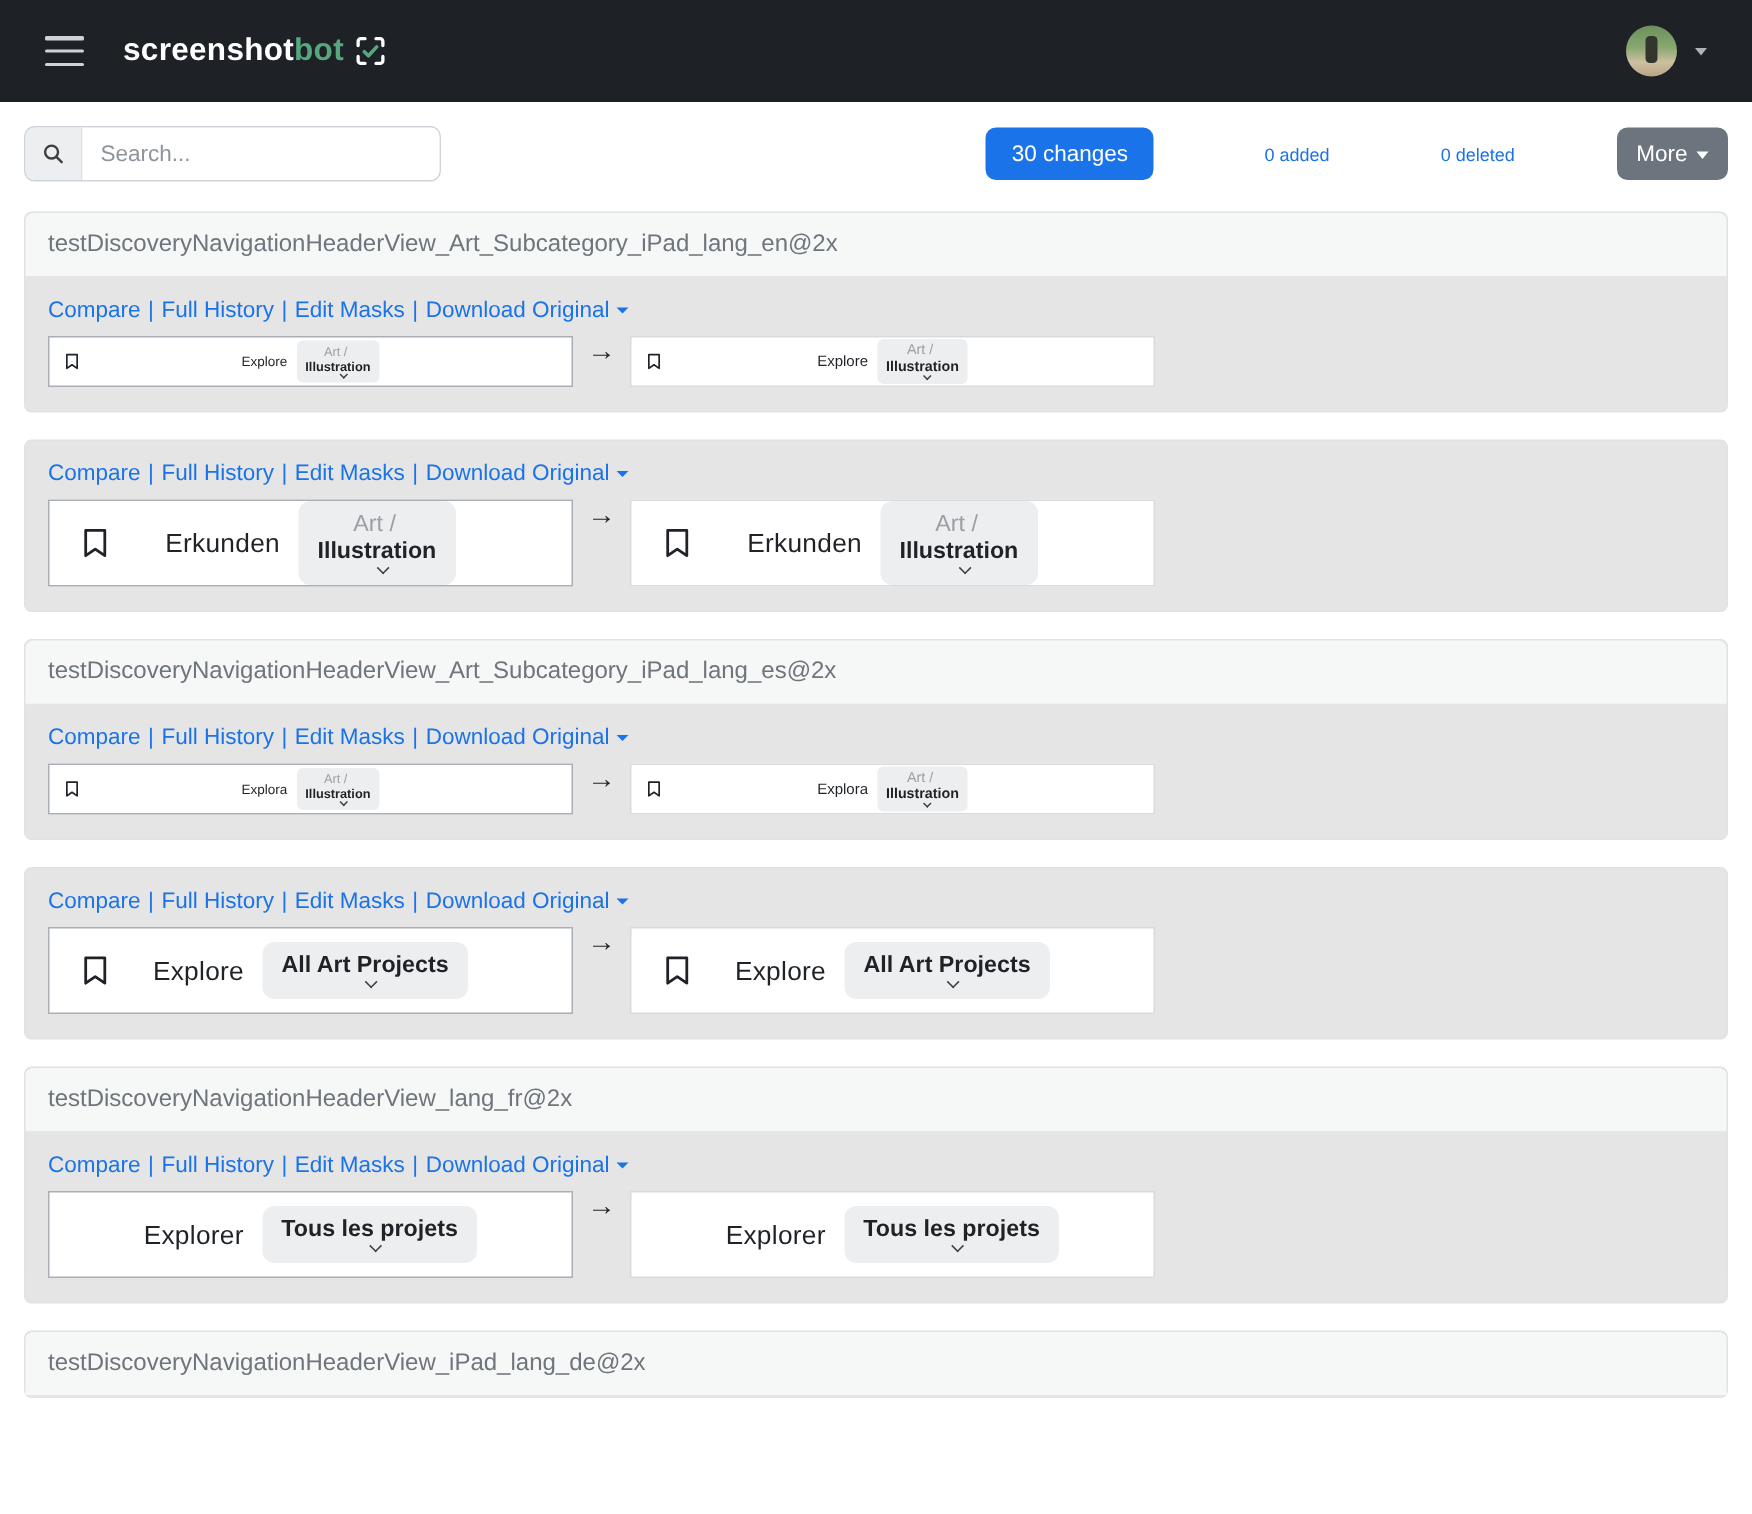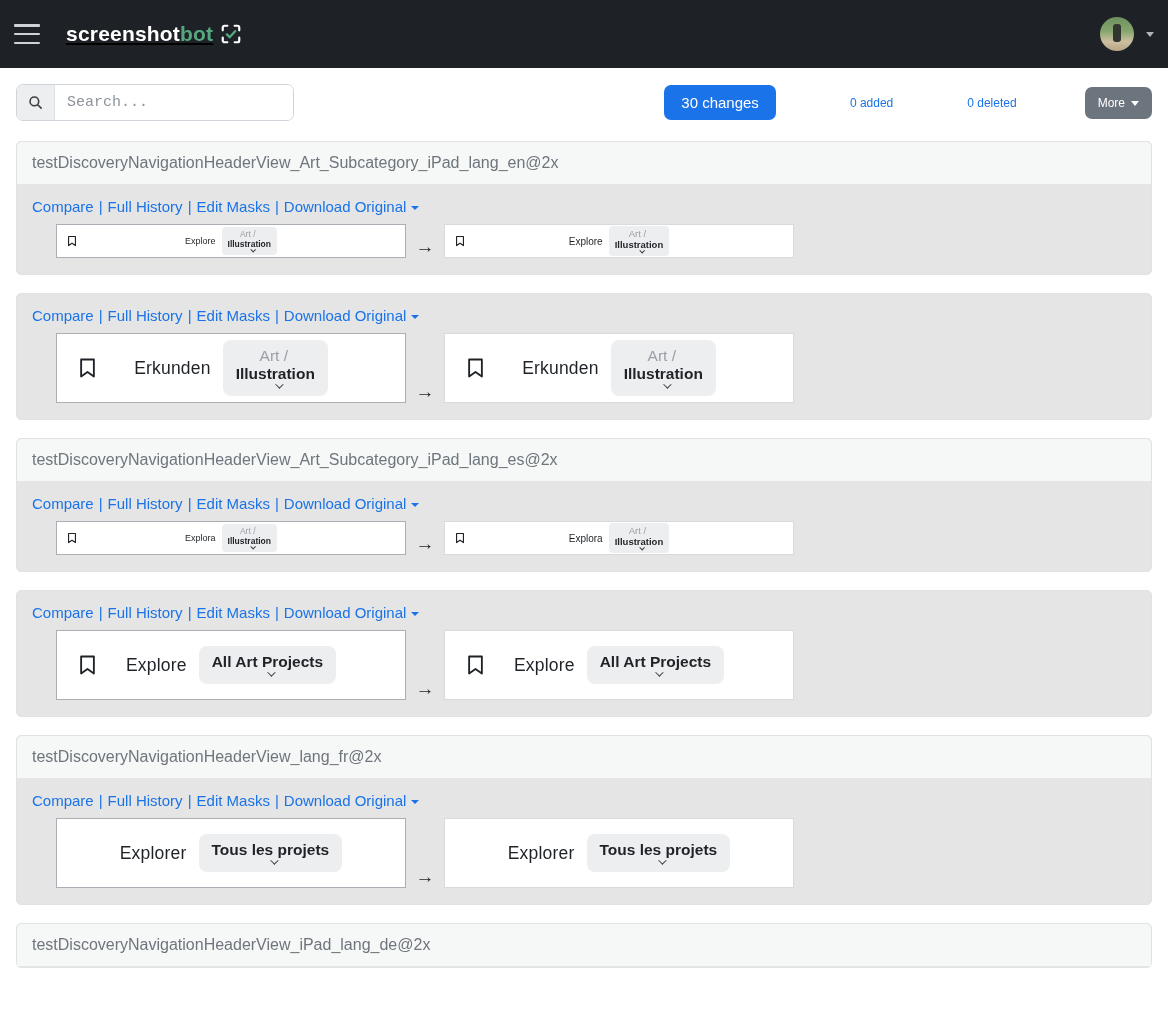--- a/index.html
+++ b/index.html
@@ -11,22 +11,21 @@
     overflow: hidden;
     position: relative;
   }
 
   
   .navbar {
     height: 68px;
     background: #1e2226;
     display: flex;
     align-items: center;
-    padding: 0 14px;
-    text-decoration: underline;
+    padding: 0 30px;
   }
   .hamburger {
     background: none; border: none; cursor: pointer;
     width: 26px; height: 20px; margin-right: 26px;
     display: flex; flex-direction: column; justify-content: space-between;
   }
   .hamburger span { display: block; height: 2.5px; background: #cfd3d7; border-radius: 1px; }
   .brand { display: flex; align-items: center; text-decoration: none; }
   .brand-text { font-size: 21px; font-weight: bold; color: #ffffff; letter-spacing: 0.2px; }
   .brand-text .accent { color: #55a87e; }
@@ -59,36 +58,36 @@
     width: 278px; height: 37px;
     border: 1px solid #ced4da; border-radius: 7px; overflow: hidden;
     background: #ffffff;
   }
   .search-addon {
     width: 38px; background: #eceef0; border-right: 1px solid #dee2e6;
     display: flex; align-items: center; justify-content: center;
   }
   .search-input {
     flex: 1; border: none; outline: none; padding: 0 12px;
-    font-size: 15px; font-family: Liberation Mono, monospace; color: #212529;
+    font-size: 15px; font-family: Liberation Sans, sans-serif; color: #212529;
   }
   .search-input::placeholder { color: #8d949b; }
   .toolbar-actions { margin-left: auto; display: flex; align-items: center; gap: 28px; }
   .btn-primary {
     background: #1a73e8; color: #ffffff; border: none; border-radius: 7px;
     font-size: 15px; padding: 9px 17px; cursor: pointer;
     font-family: "Liberation Sans", sans-serif;
   }
   .count-link {
     color: #1a73e8; text-decoration: none; font-size: 12px;
     margin-left: 46px;
   }
   .btn-more {
     background: #6c757d; color: #ffffff; border: none; border-radius: 7px;
-    font-size: 12px; padding: 9px 13px; cursor: pointer; margin-left: 40px;
+    font-size: 15px; padding: 9px 13px; cursor: pointer; margin-left: 40px;
     font-family: "Liberation Sans", sans-serif;
   }
   .btn-more .caret-down { margin-left: 6px; color: #ffffff; }
 
   
   .card {
     margin: 0 16px 18px 16px;
     border: 1px solid #e0e2e4;
     border-radius: 5px;
     background: #e5e5e5;
@@ -105,40 +104,40 @@
   .card-body { padding: 12px 15px 16px 15px; }
   .links-row { font-size: 15px; color: #1a73e8; margin-bottom: 7px; line-height: 20px; }
   .links-row a { color: #1a73e8; text-decoration: none; cursor: pointer; }
   .links-row .sep { margin: 0 5px; }
   .dl-caret {
     display: inline-block; width: 0; height: 0; margin-left: 5px;
     border-left: 4px solid transparent; border-right: 4px solid transparent;
     border-top: 4.5px solid #1a73e8; vertical-align: middle;
   }
 
-  .thumbs-row { display: flex; align-items: flex-end; margin-left: 24px; }
+  .thumbs-row { display: flex; align-items: flex-start; }
   .thumb {
     width: 350px; position: relative; background: #ffffff;
     display: flex; align-items: center; justify-content: center;
     cursor: pointer;
   }
   .thumb.old { border: 1px solid #a9afb5; }
   .thumb.new { border: 1px solid #d8dbde; }
   .arrow { font-size: 19px; color: #212529; margin: 0 6px; width: 26px; text-align: center; flex: 0 0 auto; }
 
   
   .thumb-sm { height: 34px; }
   .thumb-sm .bookmark { position: absolute; left: 10px; top: 50%; transform: translateY(-50%); }
   .thumb-sm .mini-label { font-size: 9px; color: #1f2327; }
   .thumb-sm .chip { margin-left: 6px; padding: 2.5px 6px; border-radius: 4px; font-size: 8.5px; }
   .thumb-sm.new .mini-label { font-size: 10px; }
   .thumb-sm.new .chip { font-size: 9.5px; }
 
   
-  .thumb-lg { height: 70px; }
+  .thumb-lg { height: 58px; }
   .thumb-lg .bookmark { position: absolute; left: 21px; top: 50%; transform: translateY(-50%); }
   .thumb-lg .mini-label { font-size: 17.5px; color: #1f2327; letter-spacing: 0.2px; }
   .thumb-lg .chip { margin-left: 12px; padding: 7px 13px; border-radius: 8px; font-size: 15.5px; }
 
   .chip {
     background: #eceef0; display: inline-flex; align-items: center;
     white-space: nowrap;
     flex-direction: column;
   }
   .chip .chip-prefix { color: #9aa0a6; margin-right: 3px; }

